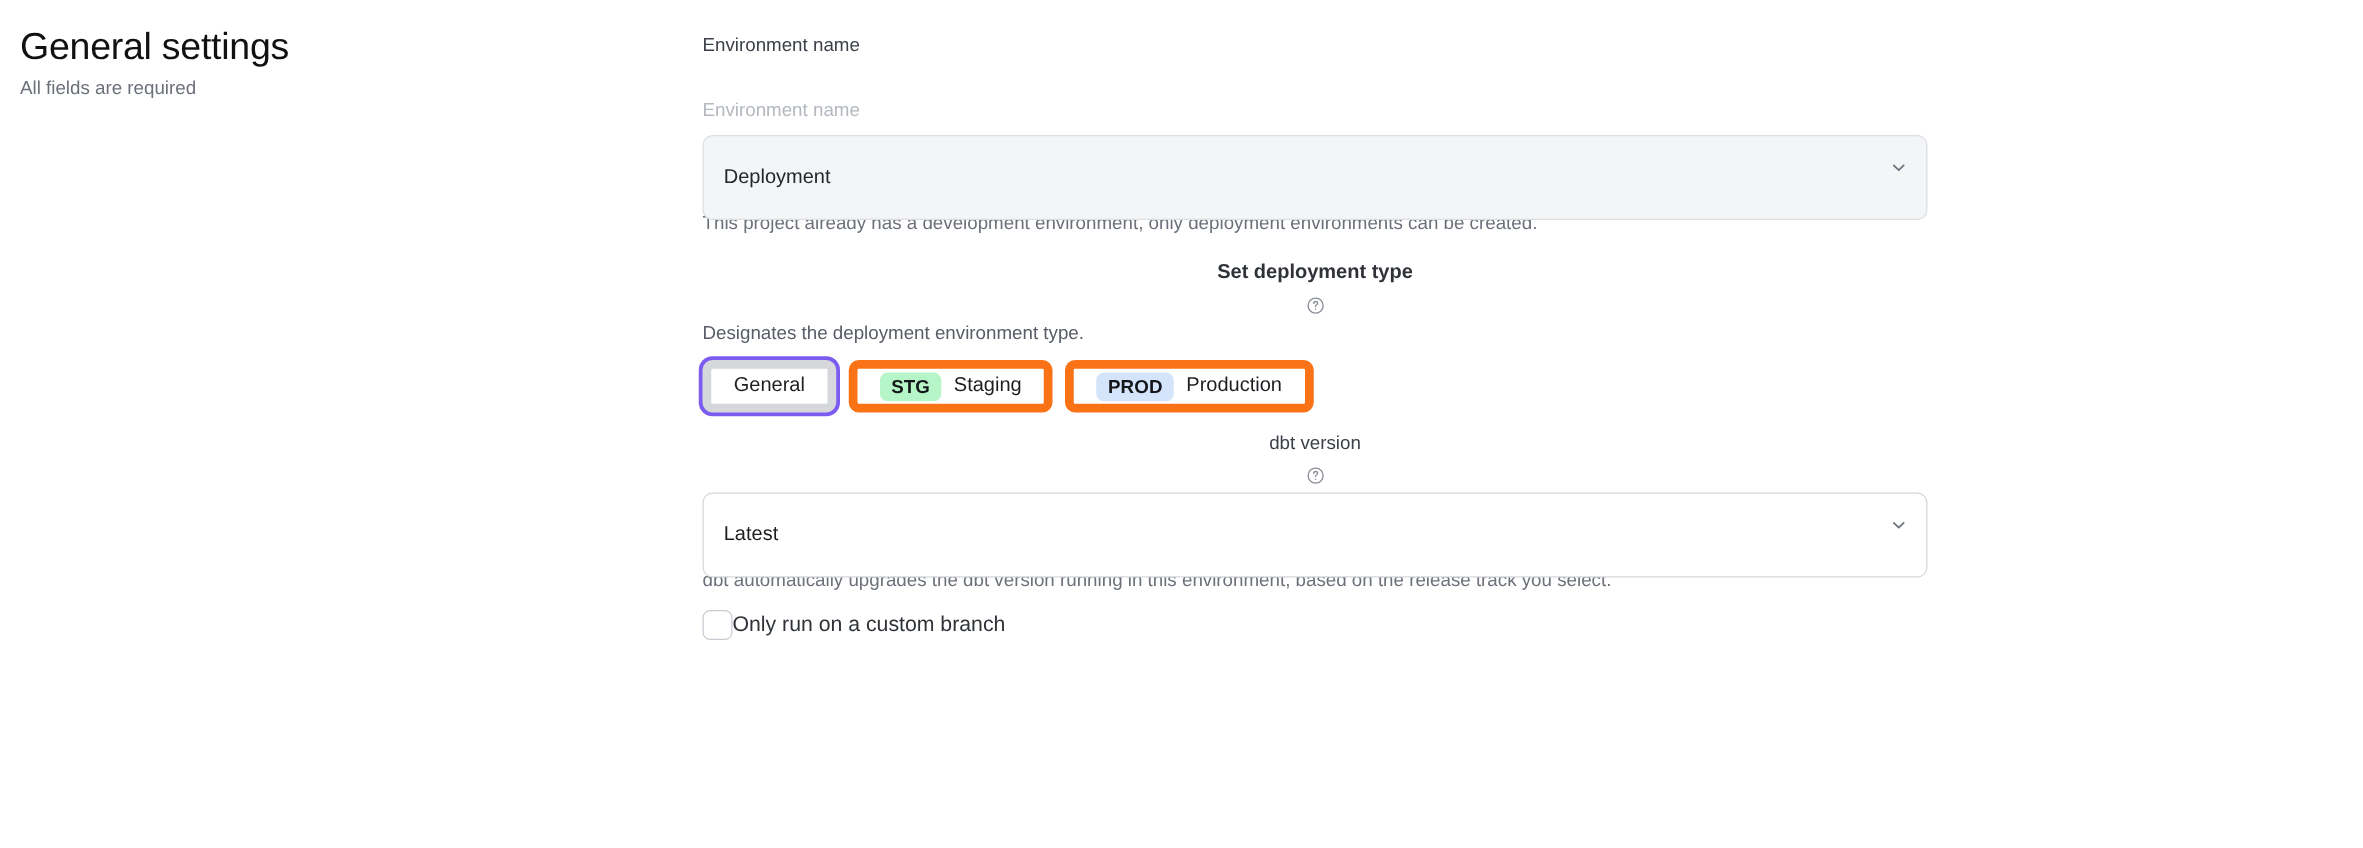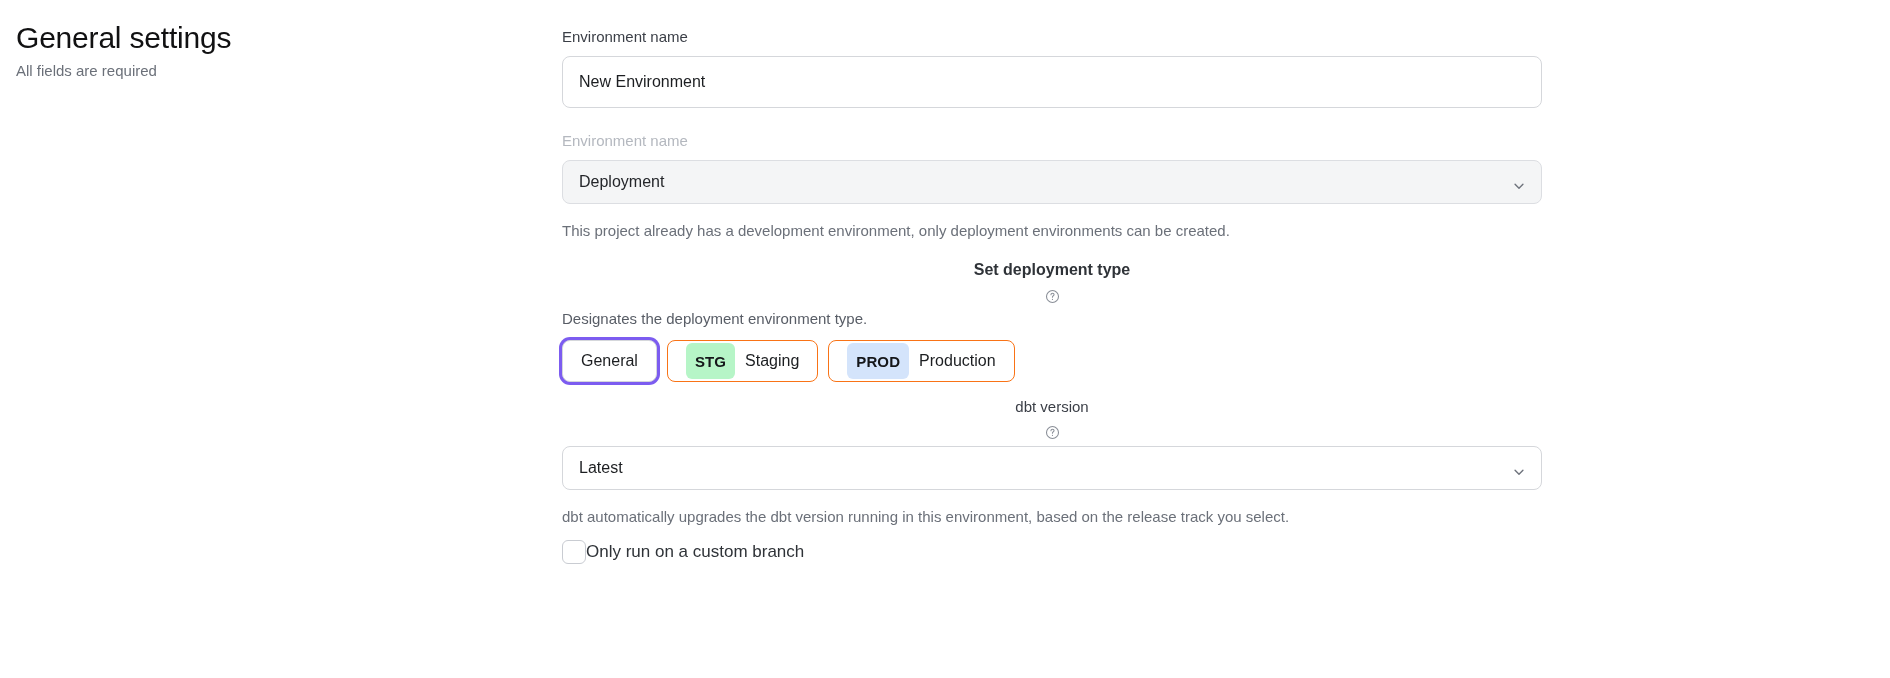--- a/index.html
+++ b/index.html
@@ -93,21 +93,21 @@
     align-items: center;
   }
 
   .select-wrap {
     position: relative;
     width: 980px;
     height: 52px;
   }
   .select-box {
     width: 980px;
-    height: 44px;
+    height: 68px;
     border: 1px solid #d5d7db;
     border-radius: 8px;
     background: #ffffff;
     font-size: 16px;
     color: #1c1e21;
     padding: 0 40px 0 16px;
     display: flex;
     align-items: center;
   }
   .select-box.disabled {
@@ -141,41 +141,41 @@
   }
 
   
   .seg-group {
     display: flex;
     align-items: center;
     gap: 10px;
   }
   .seg-btn {
     height: 42px;
-    border: 1px solid #f97316;
+    border: 7px solid #f97316;
     border-radius: 8px;
     background: #ffffff;
     display: inline-flex;
     align-items: center;
     gap: 10px;
     padding: 0 18px;
     font-size: 16px;
     color: #1c1e21;
     cursor: pointer;
     position: relative;
   }
   .seg-btn.focused {
     box-shadow: 0 0 0 3px #7c5cf0;
     border-color: #d5d7db;
   }
   .seg-btn .badge {
     display: inline-flex;
     align-items: center;
     justify-content: center;
-    height: 36px;
+    height: 23px;
     padding: 0 9px;
     border-radius: 6px;
     font-size: 15px;
     font-weight: 600;
     letter-spacing: 0.1px;
     color: #141619;
   }
   .seg-btn .badge.stg { background: #b6f5c7; }
   .seg-btn .badge.prod { background: #d4e4fb; }
   .seg-btn .seg-label { white-space: nowrap; }
@@ -212,21 +212,20 @@
 
   <div class="left-col">
     <h1 class="page-title">General settings</h1>
     <p class="page-subtitle">All fields are required</p>
   </div>
 
   <div class="right-col">
 
     <div class="block">
       <label class="field-label">Environment name</label>
-      <div class="text-input" placeholder="New Environment">New Environment</div>
     </div>
 
     <div class="gap-22"></div>
 
     <div class="block">
       <label class="field-label disabled">Environment name</label>
       <div class="select-wrap">
         <div class="select-box disabled">Deployment</div>
         <span class="chevron">
           <svg viewBox="0 0 16 16" width="14" height="14" fill="none" stroke="currentColor" stroke-width="1.6" stroke-linecap="round" stroke-linejoin="round">

